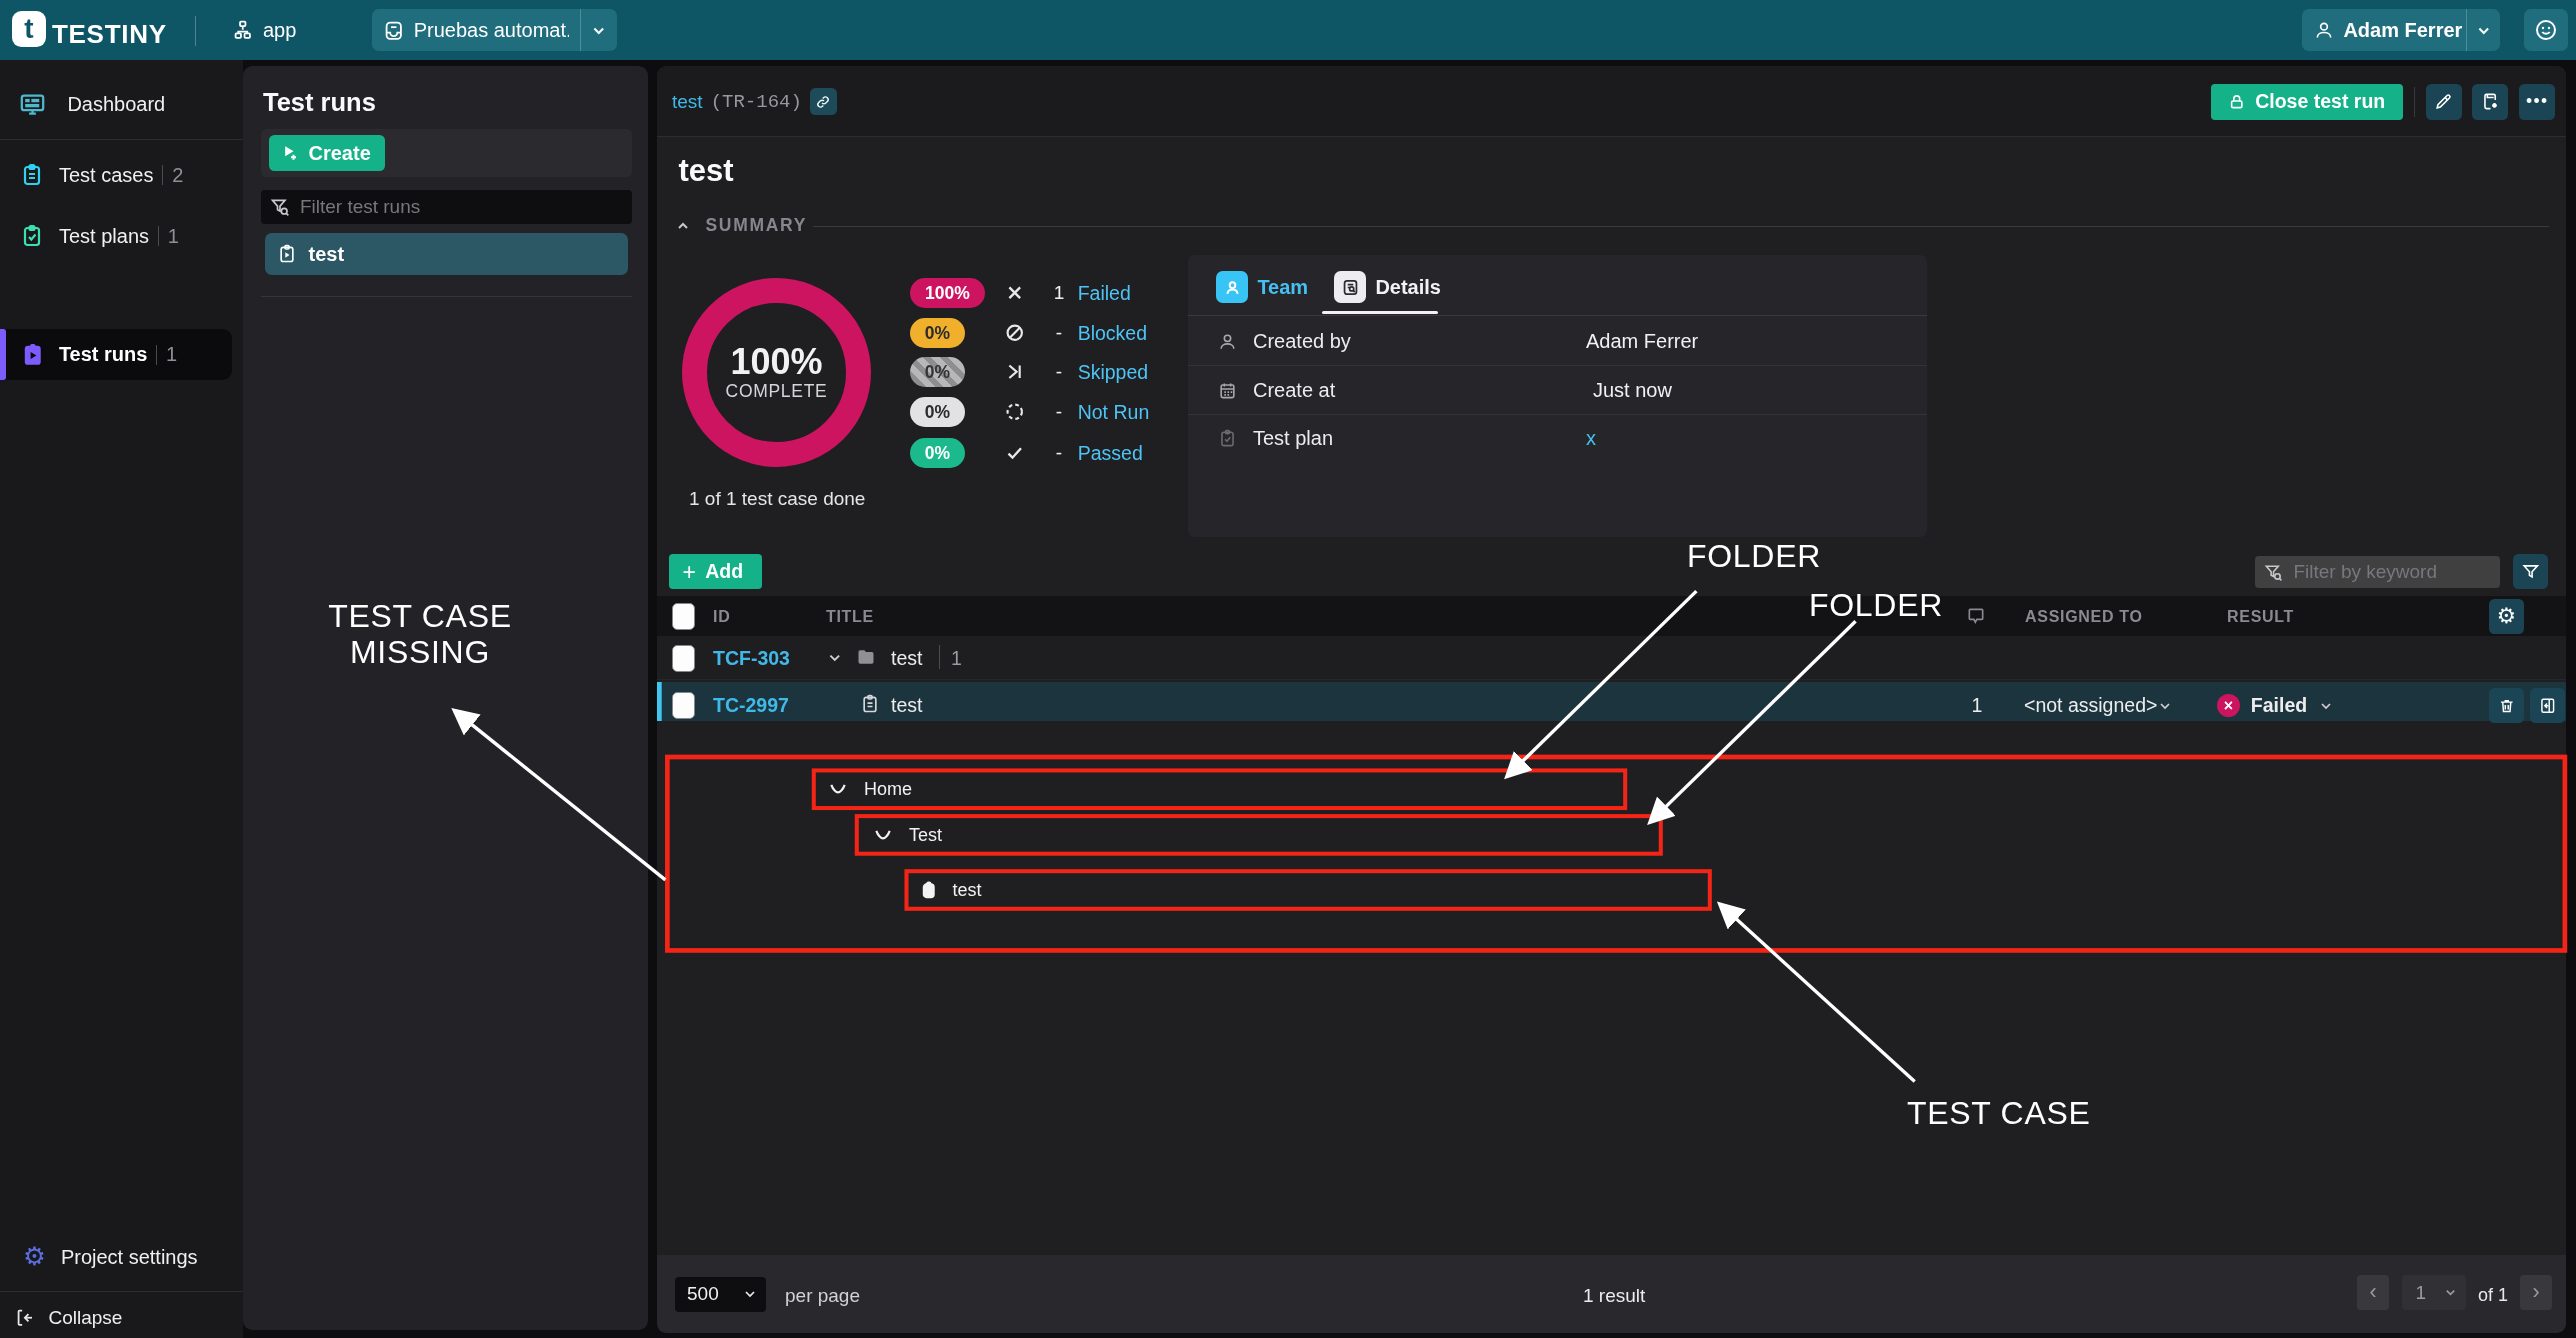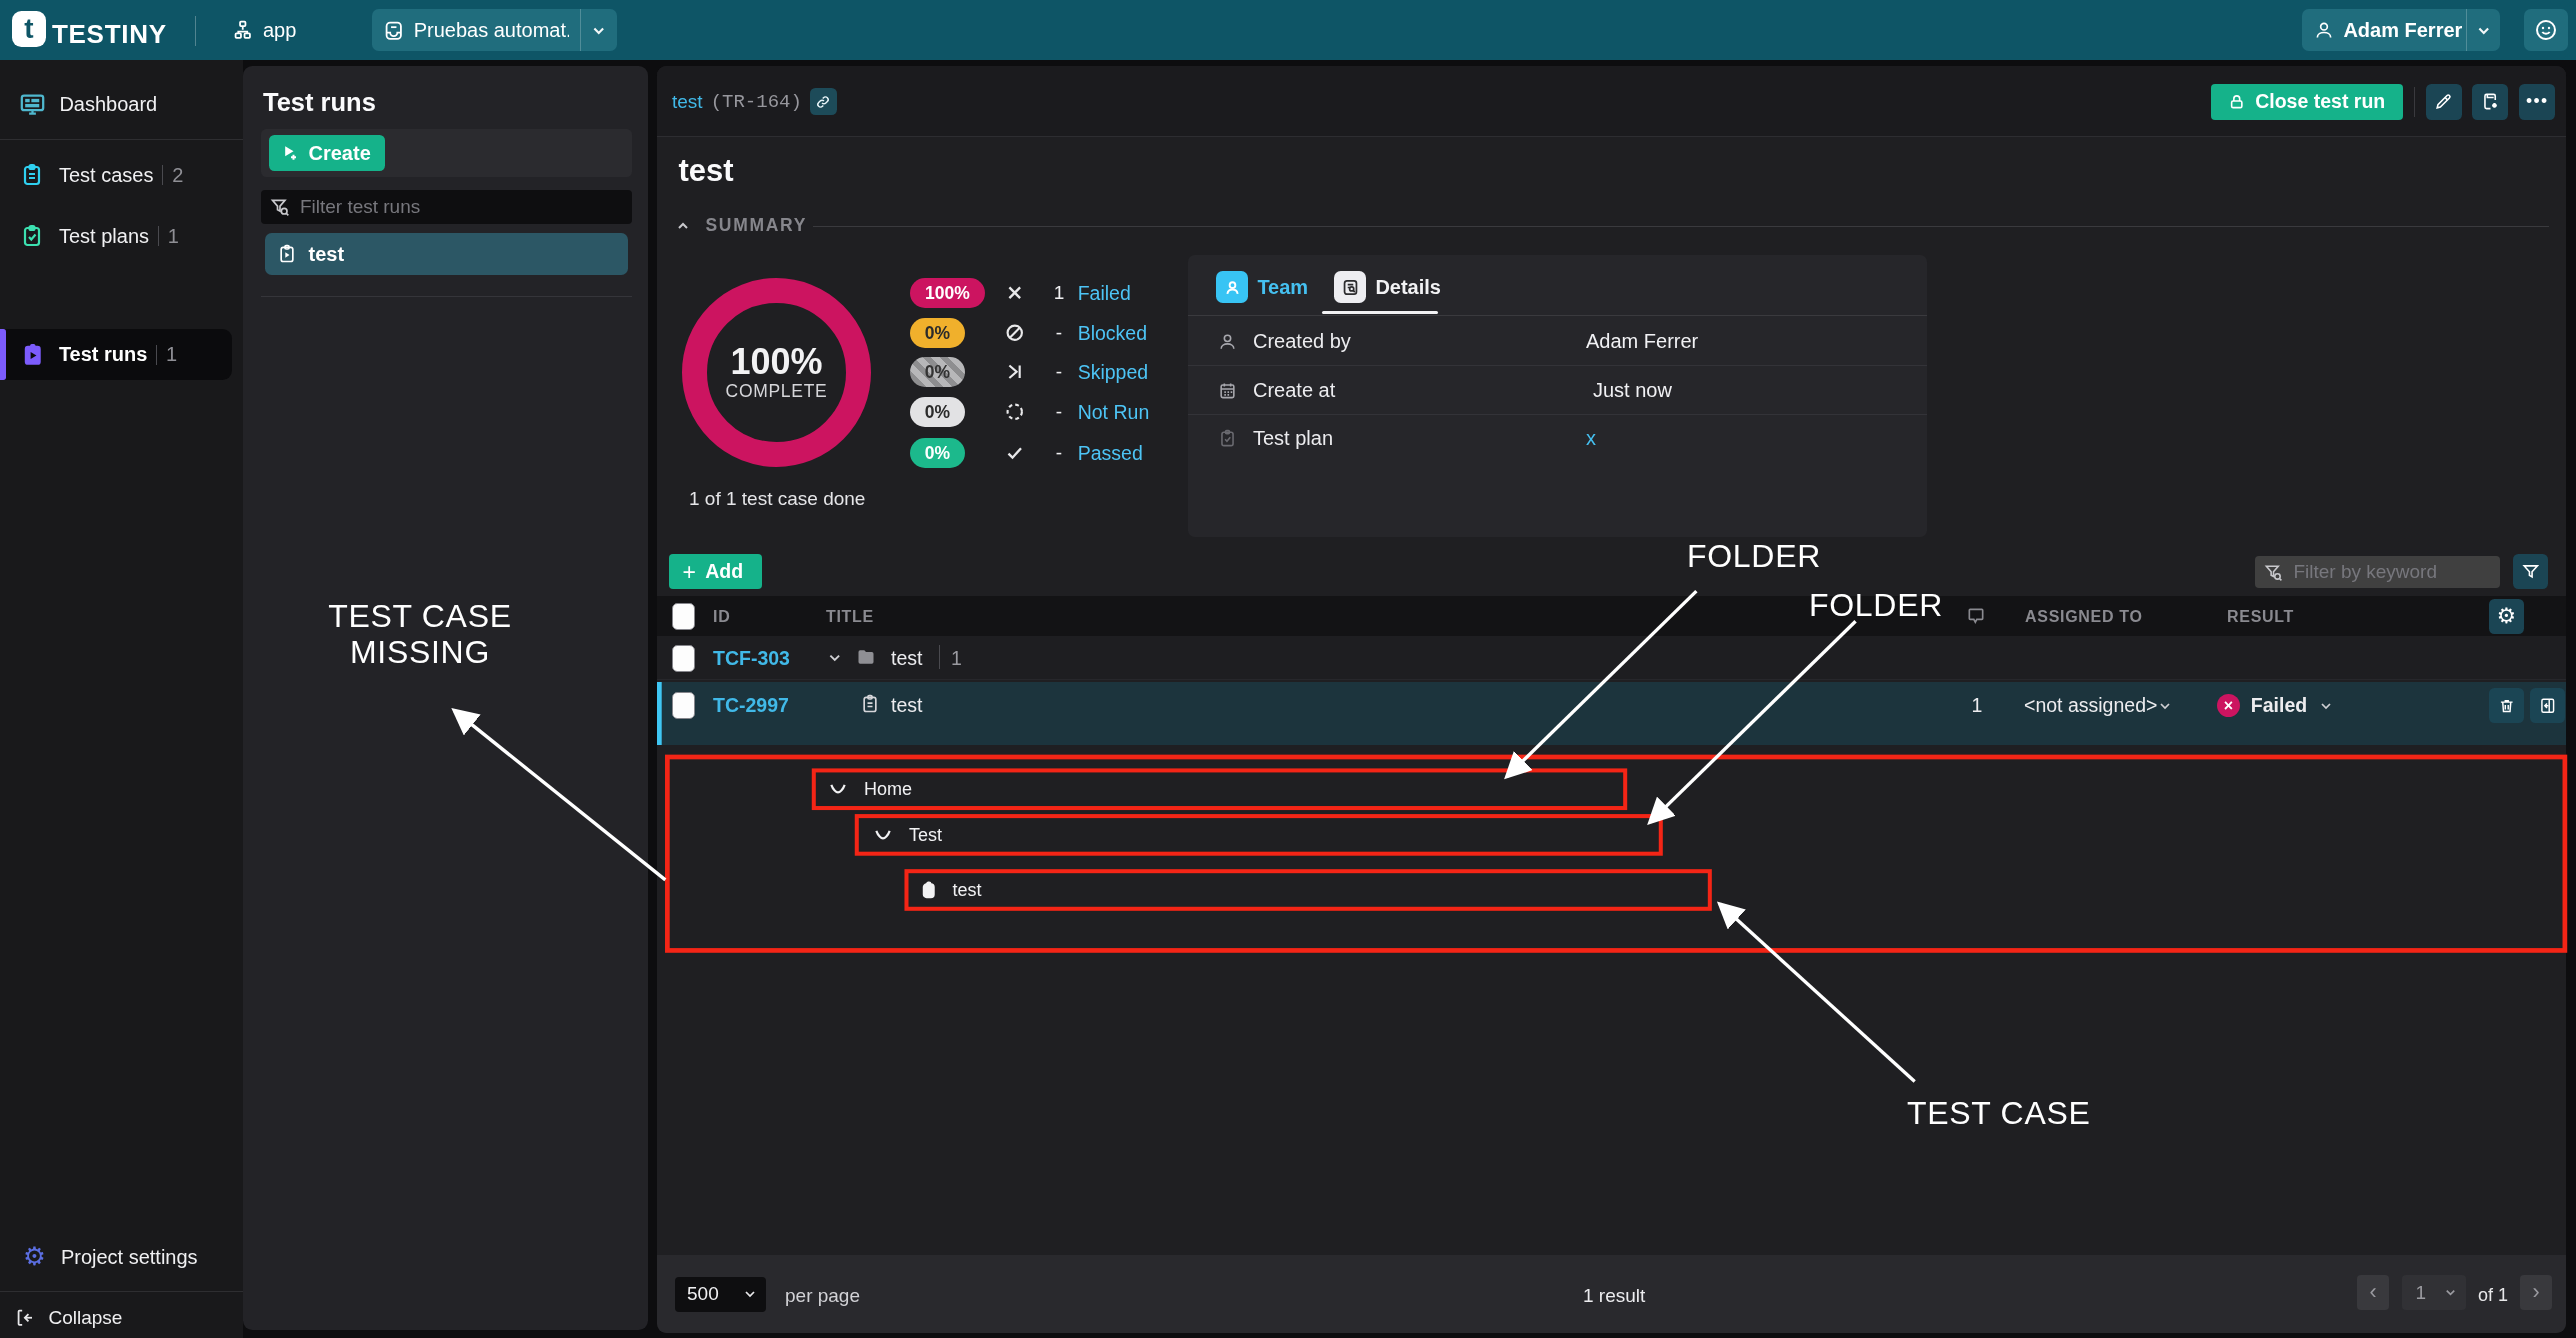--- a/index.html
+++ b/index.html
@@ -70,21 +70,21 @@
   .tab-label{font-size:20px;font-weight:bold;}
   .d-label{font-size:20px;color:#ececef;}
   .d-value{font-size:20px;color:#f1f1f4;}
   .d-ic{color:#a8a8ae;}
 
   
   .thead{left:0;top:530px;width:1909px;height:40px;background:#131315;}
   .th{color:#8a8a90;font-size:16px;font-weight:bold;letter-spacing:0.7px;}
   .checkbox{width:23px;height:27px;background:#fdfdfd;border:1.3px solid #86868c;border-radius:5.4px;box-sizing:border-box;}
   .trow1{left:0;top:570px;width:1909px;height:44px;background:#1e1e21;border-bottom:1.3px solid #27272b;box-sizing:border-box;}
-  .trow2{left:0;top:616px;width:1909px;height:63px;background:#1c343d;box-shadow:inset 4.7px 0 0 #3fc6f3;}
+  .trow2{left:0;top:616px;width:1909px;height:39px;background:#1c343d;box-shadow:inset 4.7px 0 0 #3fc6f3;}
   .id-link{color:#41b9e8;font-size:19.5px;font-weight:600;}
   .cell{color:#ececef;font-size:19.5px;}
   .dim{color:#9a9aa0;}
   .res-dot{width:23px;height:23px;border-radius:50%;background:#cc1460;color:#fff;font-size:16px;font-weight:bold;}
 
   
   .tree-label{color:#f2f2f4;font-size:18px;}
 
   
   .bbar{left:0;top:1189px;width:1909px;height:78px;background:#29292d;border-radius:0 0 9.4px 9.4px;}
@@ -146,21 +146,21 @@
       <svg class="ic" width="24" height="24" viewBox="0 0 24 24" fill="none" stroke="#fff" stroke-width="2">
         <circle cx="12" cy="12" r="9"></circle>
           <circle cx="9" cy="10" r="1.2" fill="#fff" stroke="none"></circle>
           <circle cx="15" cy="10" r="1.2" fill="#fff" stroke="none"></circle>
           <path d="M8.3 14a4.3 3.4 0 0 0 7.4 0"></path>
       </svg>
     </div>
   </div>
 
   <div class="abs sidebar">
-    <div class="abs side-item row" style="top:24px;">
+    <div class="abs side-item row" style="top:24px;gap:8px;">
       <svg class="ic" style="margin-left:19px;" width="27" height="27" viewBox="0 0 24 24" fill="none" stroke="#4fb8cf" stroke-width="2">
         <rect x="2.5" y="4" width="19" height="13" rx="2"></rect>
           <rect x="5.5" y="7" width="4" height="3" fill="#4fb8cf" stroke="none"></rect>
           <rect x="11" y="7" width="7" height="3" fill="#4fb8cf" stroke="none"></rect>
           <rect x="5.5" y="11.5" width="12.5" height="3" fill="#4fb8cf" stroke="none"></rect>
           <path d="M12 17v3M9 20h6"></path>
       </svg>
       <span style="margin-left:13.4px;">Dashboard</span>
     </div>
     <div class="abs hr-dark" style="left:0;top:79px;width:243px;"></div>

